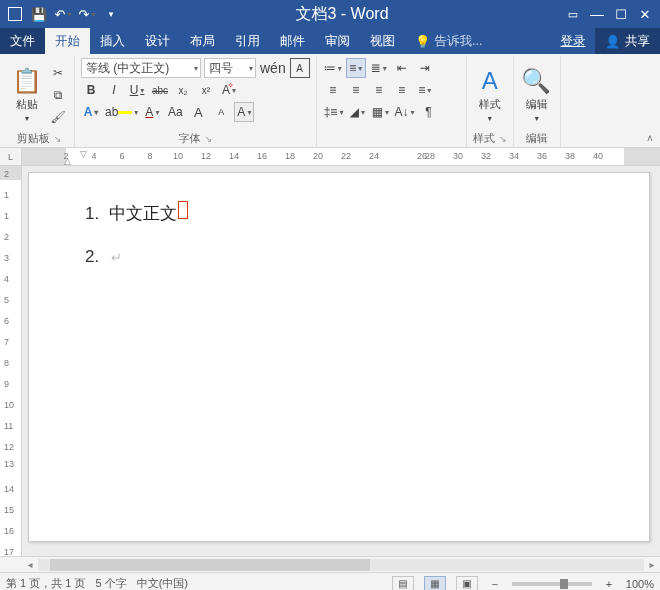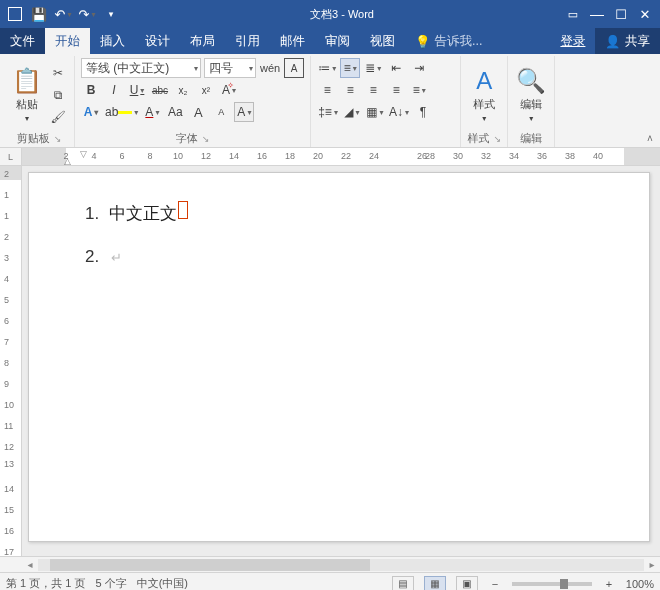--- a/index.html
+++ b/index.html
@@ -2,21 +2,21 @@
 <html><head>
 <meta charset="utf-8">
 <style>
   * { box-sizing: border-box; margin: 0; padding: 0; font-family: "Microsoft YaHei", "Segoe UI", sans-serif; }
   body { width: 660px; height: 590px; overflow: hidden; background: #fff; font-size: 12px; color: #444; }
 
   
   .titlebar { height: 28px; background: #2b579a; color: #fff; display: flex; align-items: center; padding: 0 4px; }
   .tb-left { display: flex; align-items: center; gap: 2px; }
   .tb-ico  { width: 22px; height: 22px; display: flex; align-items: center; justify-content: center; font-size: 13px; }
-  .tb-title { flex: 1; text-align: center; font-size: 11px; }
+  .tb-title { flex: 1; text-align: center; font-size: 16px; }
   .tb-right { display: flex; align-items: center; gap: 2px; }
 
   
   .tabs { height: 26px; background: #2b579a; color: #fff; display: flex; align-items: stretch; font-size: 12.5px; }
   .tab  { padding: 0 10px; display: flex; align-items: center; cursor: pointer; }
   .tab.active { background: #f3f3f3; color: #2b579a; }
   .tab.file   { background: #1e3e71; }
   .tab.tell   { color: #cdd9ec; display:flex; align-items:center; gap:4px;}
   .tab.right  { margin-left:auto;text-decoration:underline;}
   .tab.share  { background:#1e3e71; display:flex; align-items:center; gap:4px;}
@@ -140,21 +140,21 @@
 
   <div class="group" style="min-width:208px;">
     <div class="group-body" style="flex-direction:column; align-items:flex-start; gap:2px;">
       <div class="hrow">
         <div class="sel" style="width:120px;">
             <span>等线 (中文正文)</span>
           </div>
         <div class="sel" style="width:52px;">
             <span>四号</span>
           </div>
-        <div class="btn" style="font-size:11px;">wén</div>
+        <div class="btn" style="font-size:14px;">wén</div>
         <div class="btn" style="border:1px solid #555;font-size:10px;">A</div>
       </div>
       <div class="hrow">
         <div class="btn" style="font-weight:bold;">B</div>
         <div class="btn" style="font-style:italic;">I</div>
         <div class="btn dd" style="text-decoration:underline;">U</div>
         <div class="btn" style="text-decoration:line-through; font-size:10px;">abc</div>
         <div class="btn" style="font-size:10px;">x₂</div>
         <div class="btn" style="font-size:10px;">x²</div>
         <div class="btn dd">

